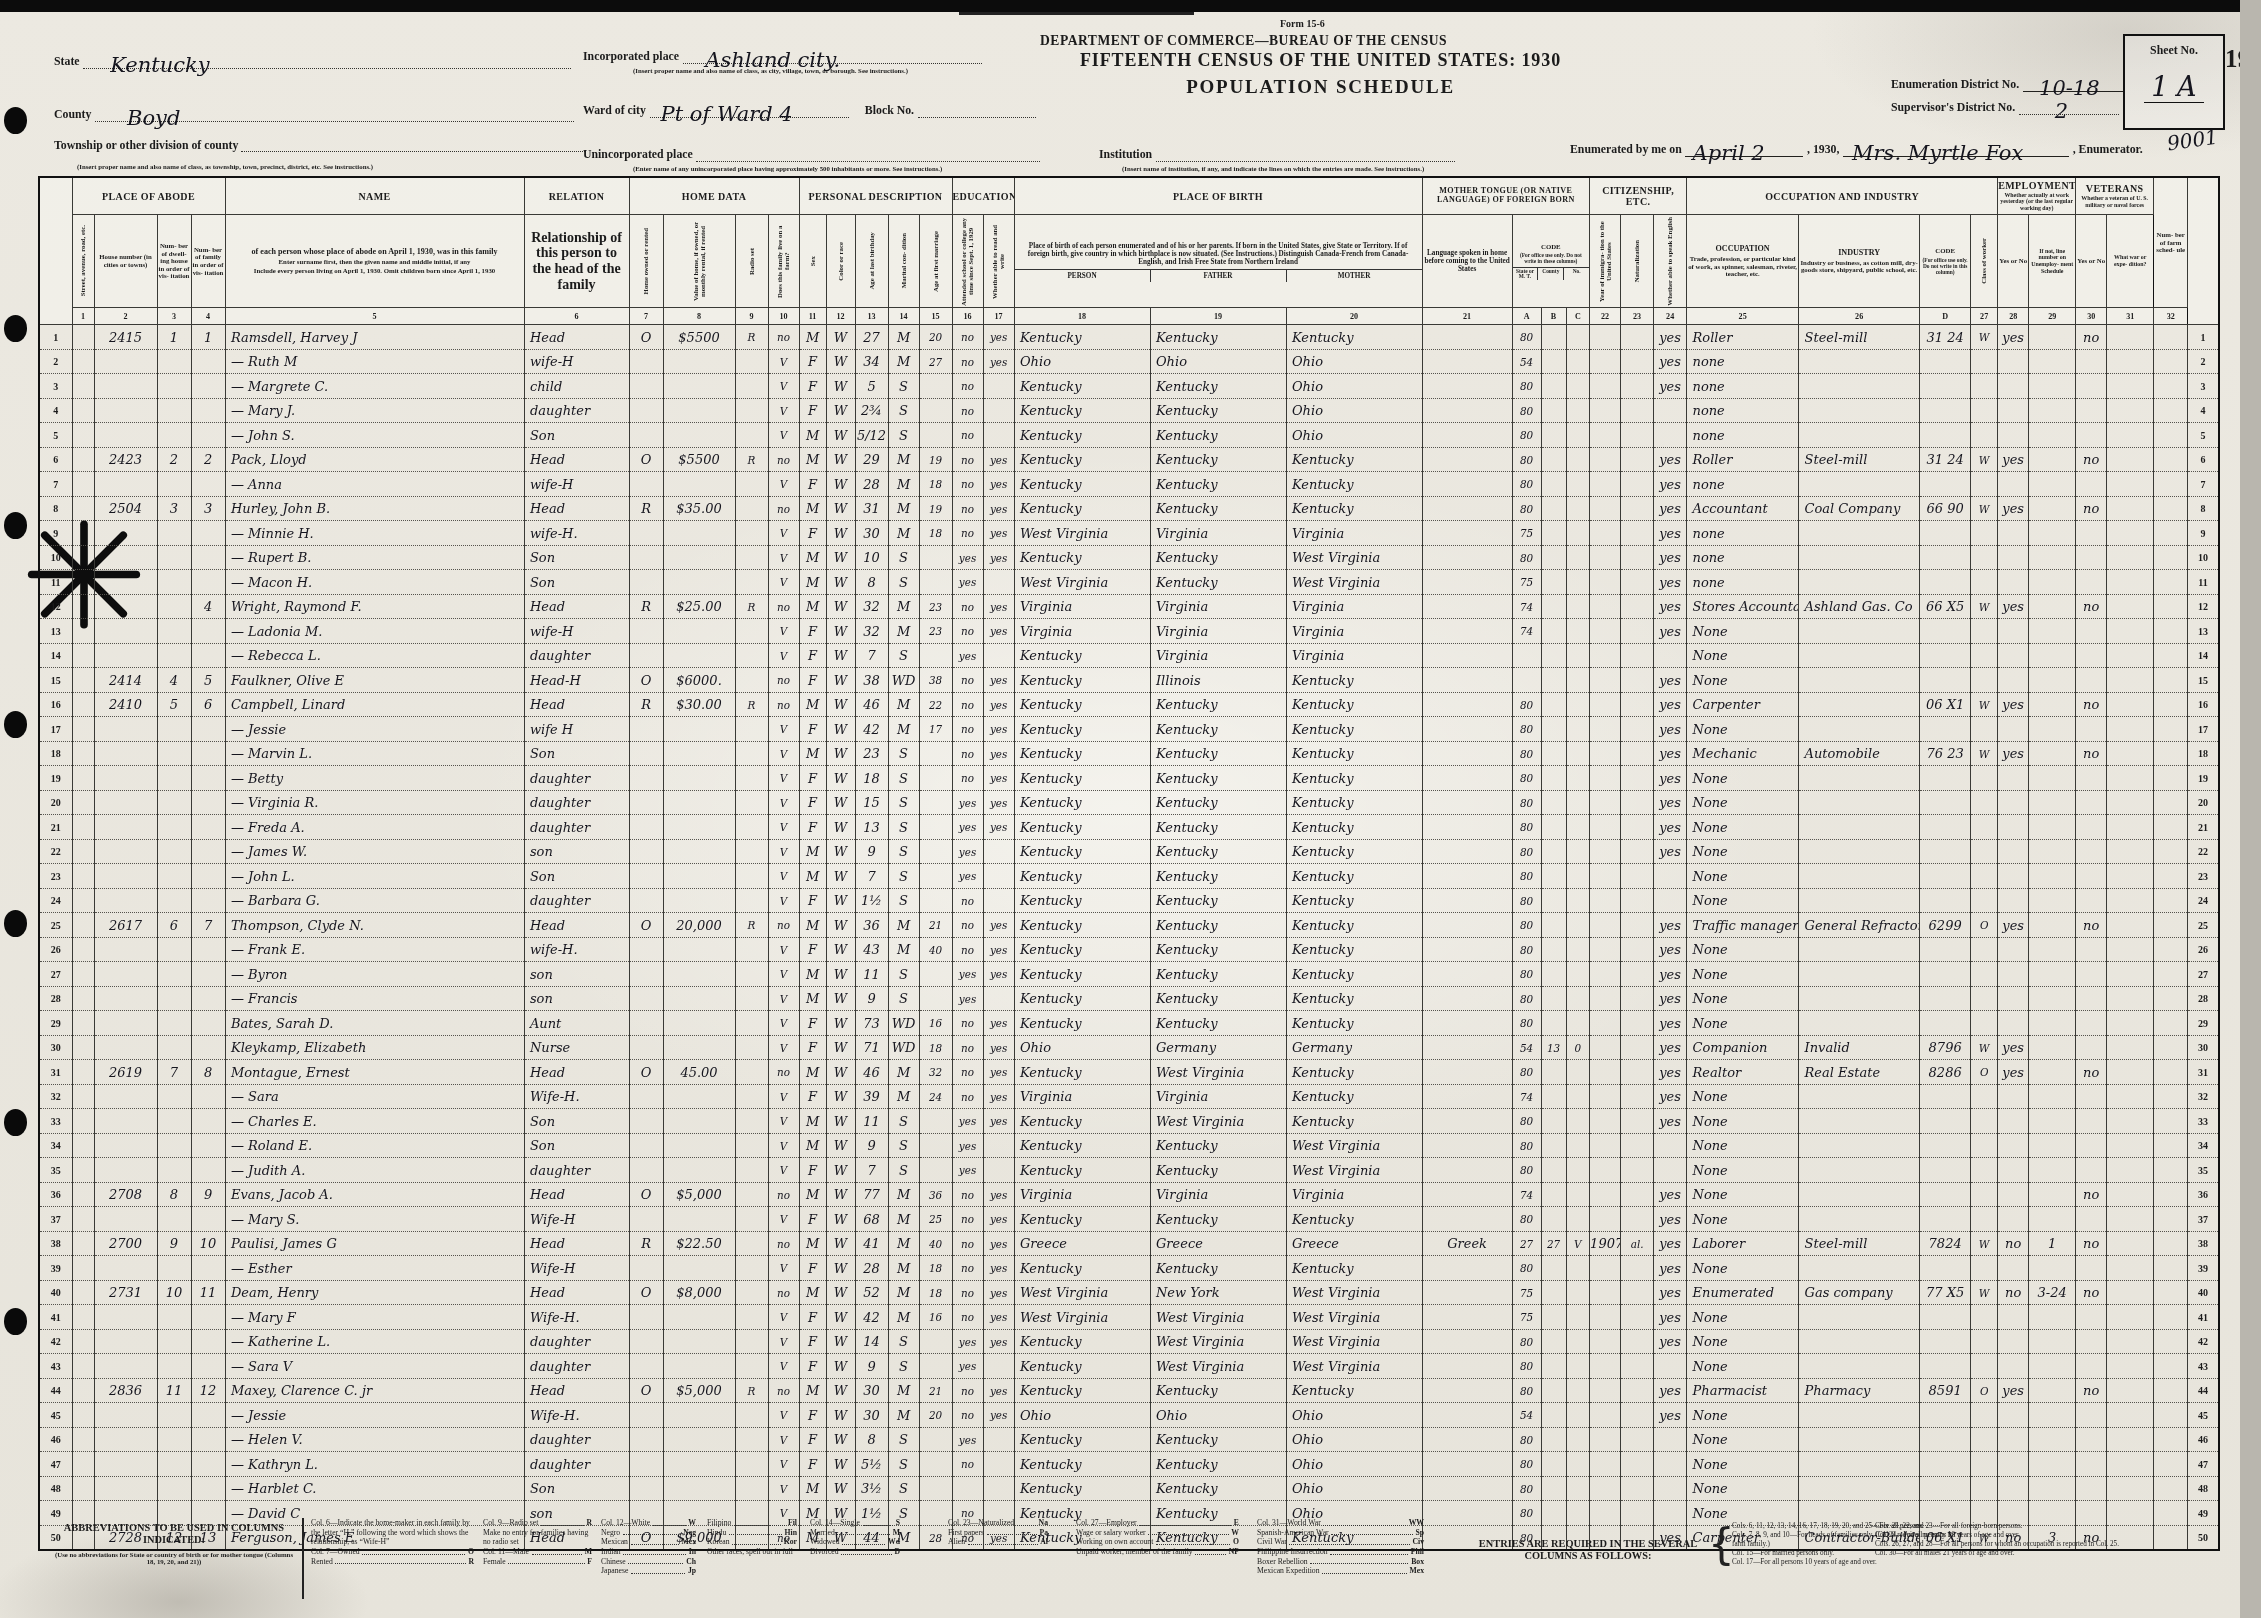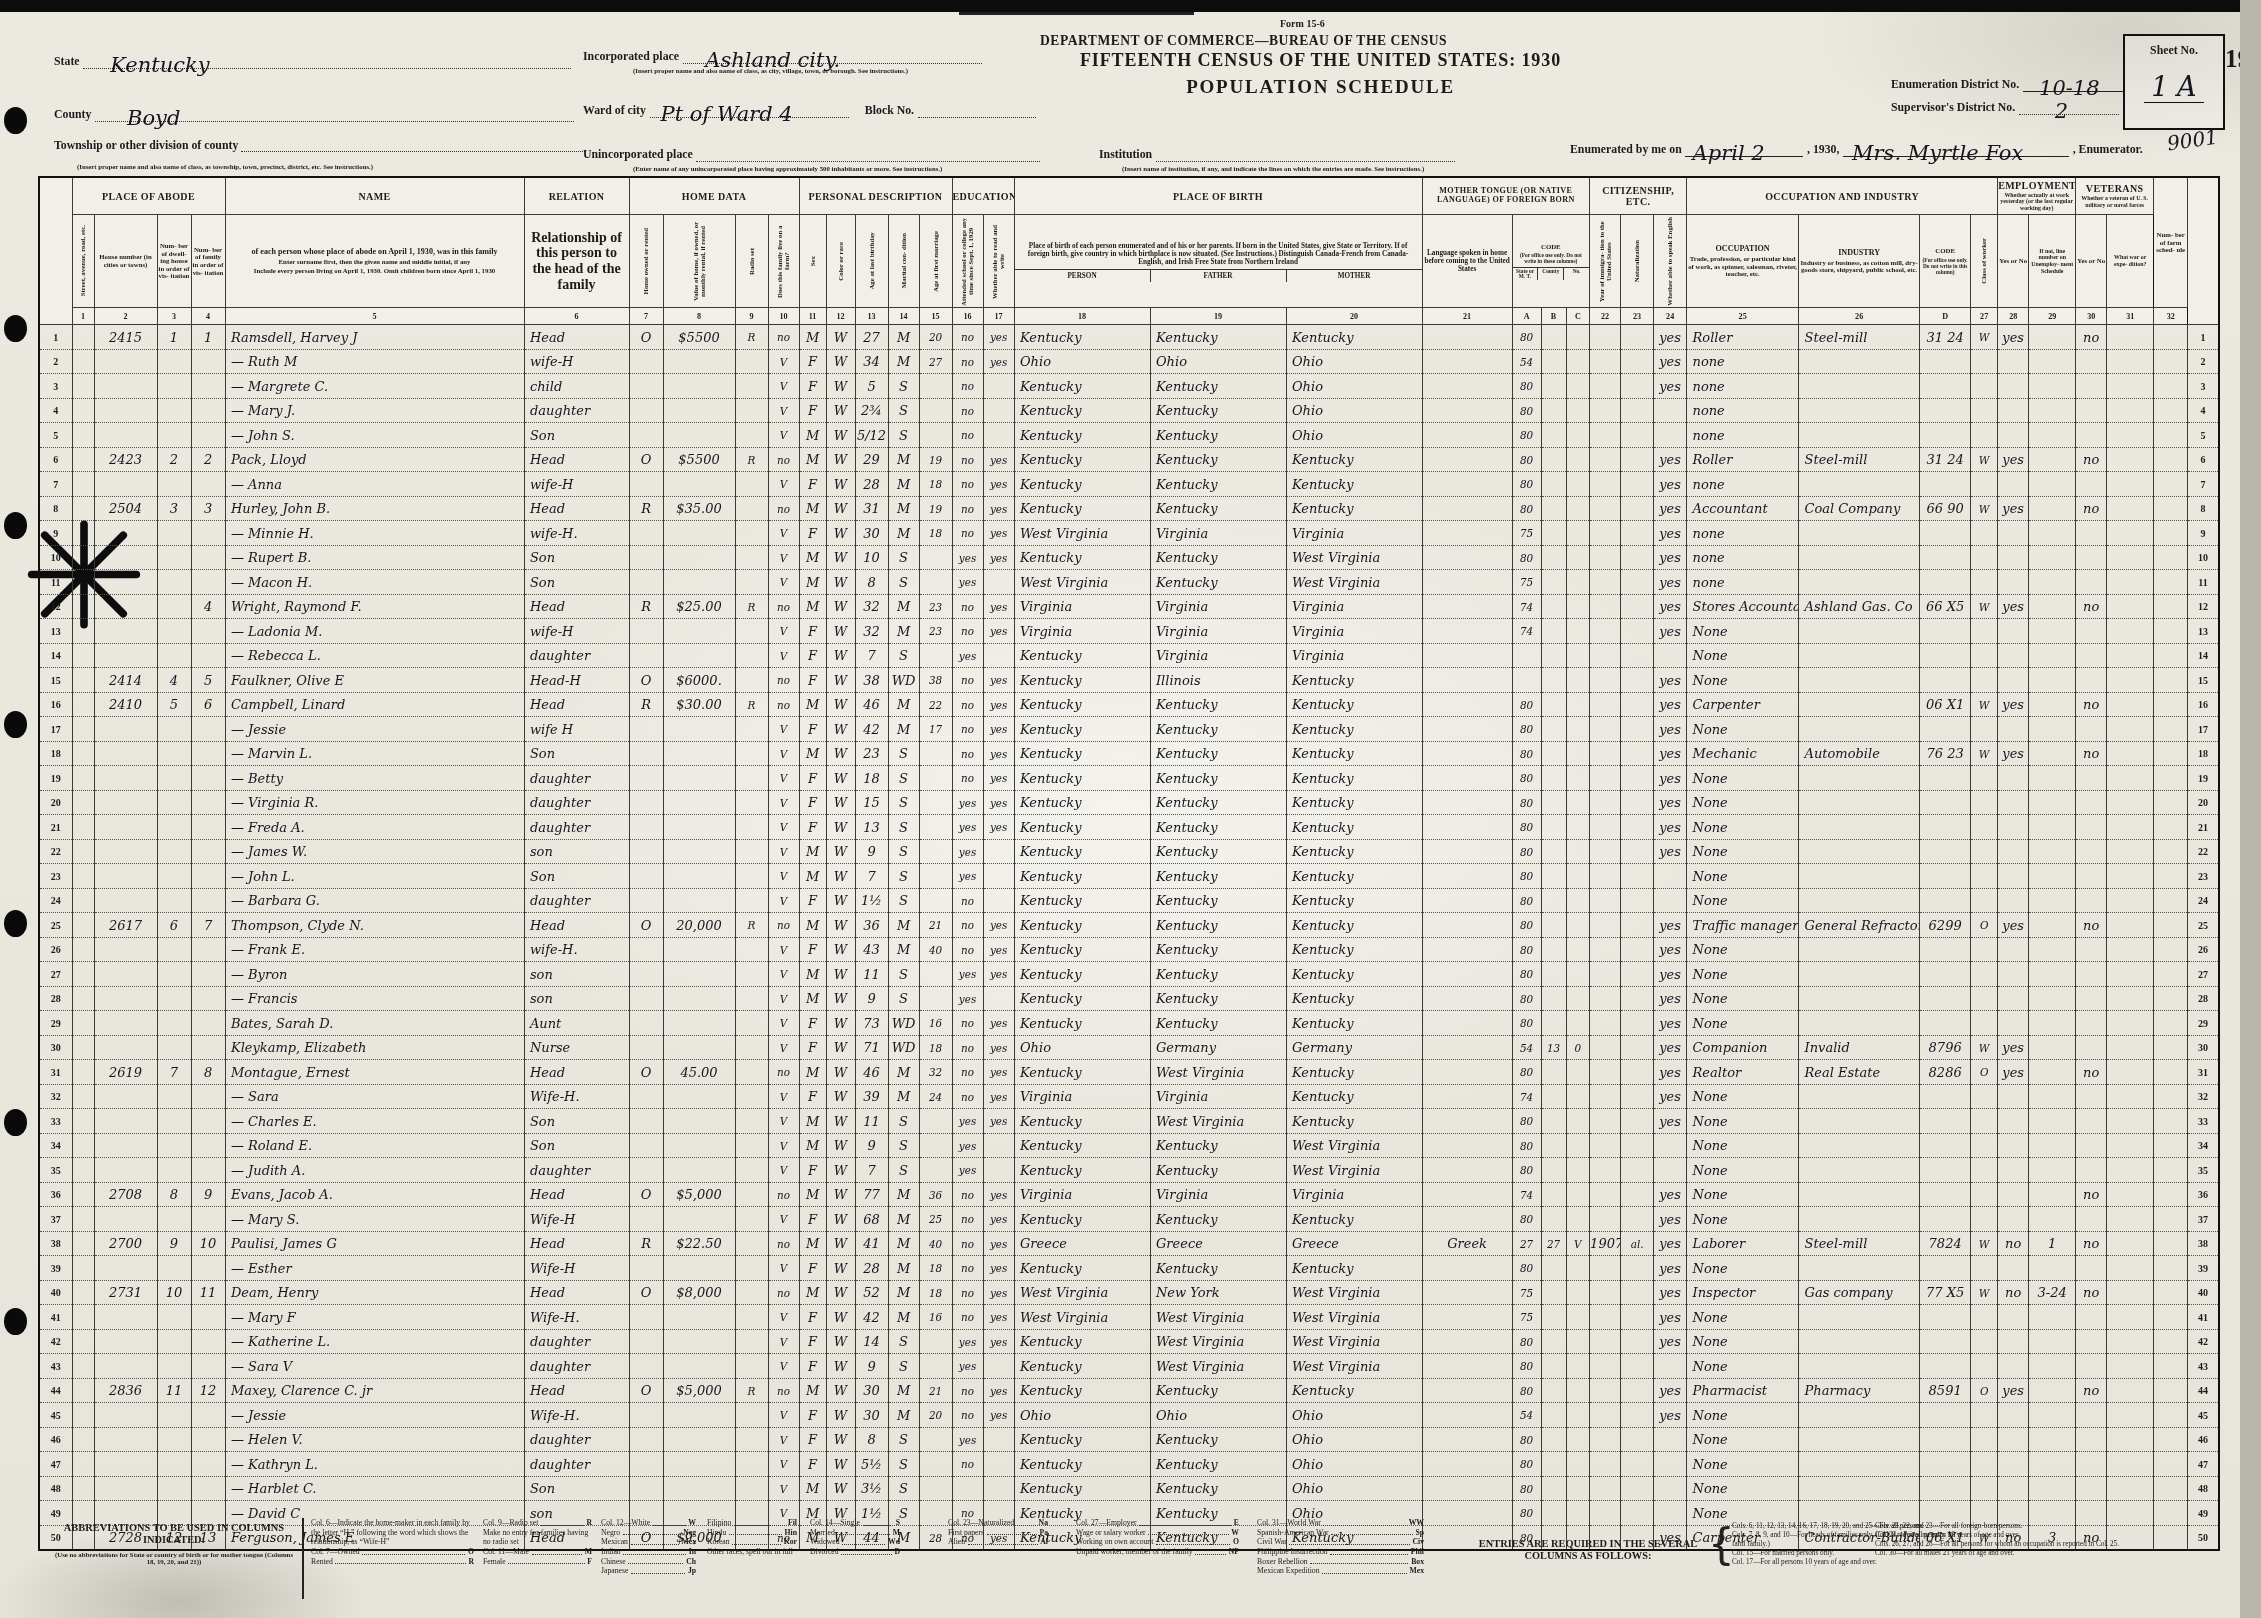--- a/index.html
+++ b/index.html
@@ -1949,21 +1949,21 @@
           <td class="hw hl lft">West Virginia</td>
           <td class="hw lft">New York</td>
           <td class="hw lft">West Virginia</td>
           <td class="hl"></td>
           <td class="hw sm">75</td>
           <td class="sm"></td>
           <td class="sm"></td>
           <td class="hl"></td>
           <td class="sm"></td>
           <td class="hw">yes</td>
-          <td class="hw hl lft">Inspector</td>
+          <td class="hw hl lft">Enumerated</td>
           <td class="hw lft">Gas company</td>
           <td class="hw">77 X5</td>
           <td class="hw sm">W</td>
           <td class="hw hl">no</td>
           <td class="hw">3-24</td>
           <td class="hw hl">no</td>
           <td></td>
           <td class="hl"></td>
           <td class="ln hl">40</td>
         </tr>

